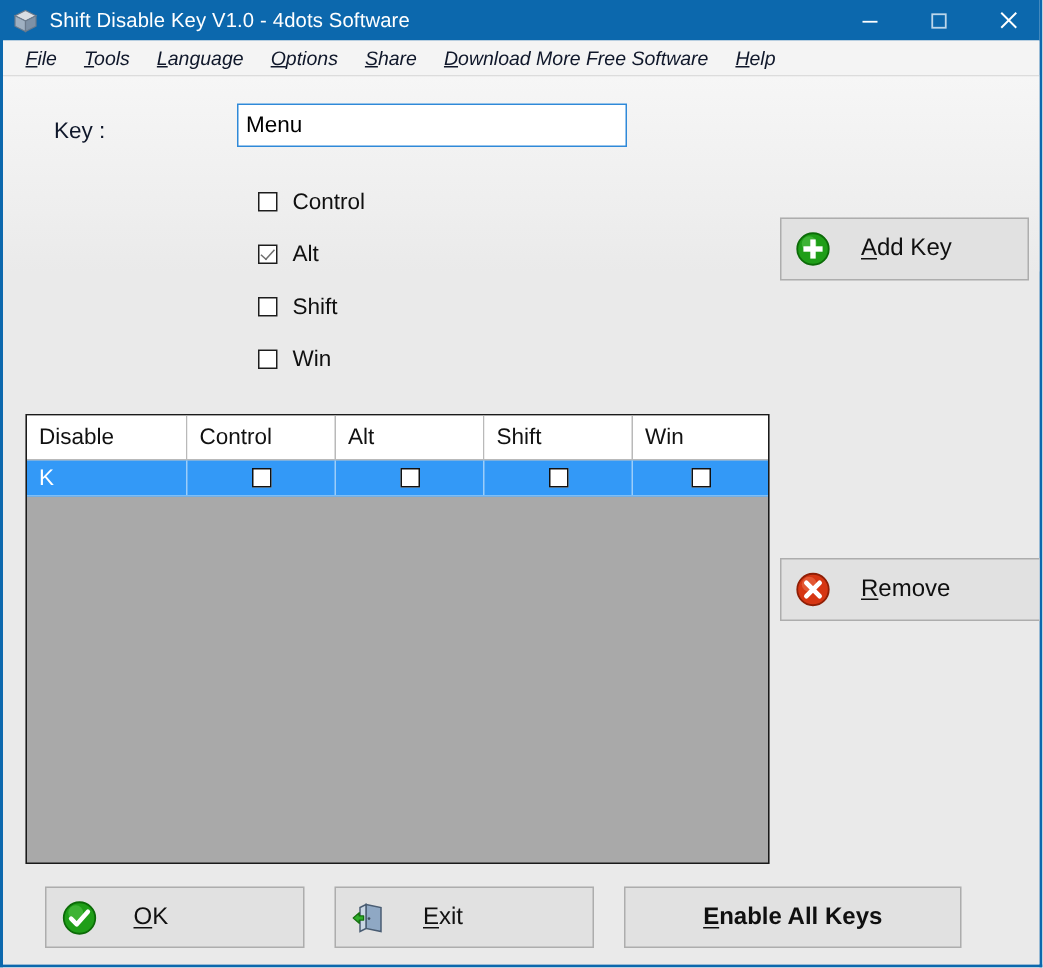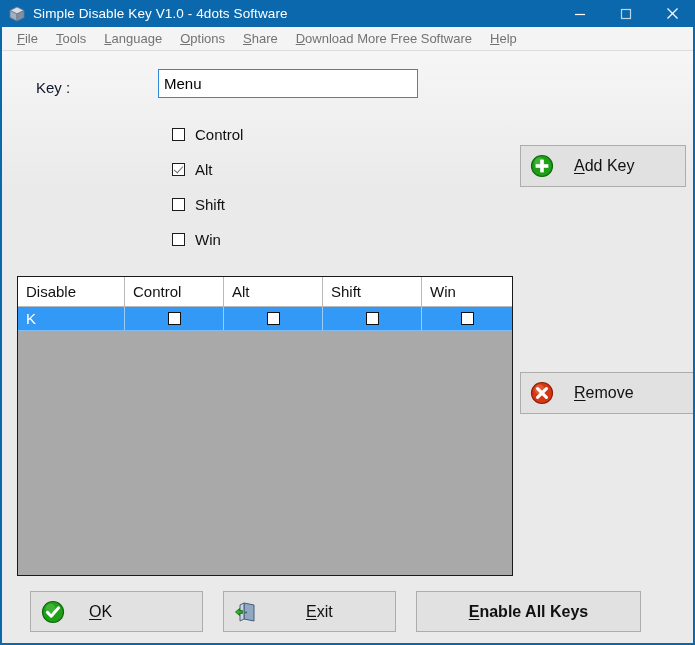--- a/index.html
+++ b/index.html
@@ -76,24 +76,25 @@
     width: 691px;
     height: 24px;
     background: #f4f4f4;
     border-bottom: 1px solid #dcdcdc;
     display: flex;
     align-items: center;
     box-sizing: border-box;
   }
   .menu-item {
     font-size: 13px;
-    color: #737373;
+    color: #0f172a;
     padding: 2px 9px 2px 9px;
     white-space: nowrap;
     line-height: 16px;
+    font-style: italic;
   }
   .menu-item:first-child { margin-left: 6px; }
   .menu-item u { text-decoration: underline; text-underline-offset: 1px; }
 
   
   .client {
     position: absolute;
     left: 0;
     top: 51px;
     width: 691px;
@@ -283,21 +284,21 @@
     box-sizing: border-box;
     background: #e1e1e1;
     border: 1px solid #adadad;
     display: flex;
     align-items: center;
     position: absolute;
     z-index: 2;
     height: 41px;
   }
   .btn-ok    { left: 28px;  top: 540px; width: 173px; }
-  .btn-exit  { left: 221px; top: 540px; width: 173px; gap: 24px; }
+  .btn-exit  { left: 221px; top: 540px; width: 173px; }
   .btn-enable{ left: 414px; top: 540px; width: 225px; justify-content: center; font-weight: bold; }
 
   .bb-icon {
     width: 24px;
     height: 24px;
     margin-left: 10px;
     flex: 0 0 auto;
   }
   .bb-icon svg { display: block; }
   .bb-text {
@@ -314,21 +315,21 @@
 <div class="window">
 
   <div class="titlebar">
     <span class="title-icon">
       <svg width="18" height="18" viewBox="0 0 18 18">
         <polygon points="9,2 16,5.5 9,9 2,5.5" fill="#d9dde3" stroke="#6b7a8c" stroke-width="0.8"></polygon>
         <polygon points="2,5.5 9,9 9,16 2,12.5" fill="#9fb0c2" stroke="#6b7a8c" stroke-width="0.8"></polygon>
         <polygon points="16,5.5 9,9 9,16 16,12.5" fill="#7e91a6" stroke="#6b7a8c" stroke-width="0.8"></polygon>
       </svg>
     </span>
-    <span class="title-text">Simple Disable Key V1.0 - 4dots Software</span>
+    <span class="title-text">Shift Disable Key V1.0 - 4dots Software</span>
 
     <div class="win-controls">
       <div class="win-btn">
         <svg width="12" height="12" viewBox="0 0 12 12">
           <line x1="1" y1="6.5" x2="11" y2="6.5" stroke="#ffffff" stroke-width="1.2"></line>
         </svg>
       </div>
       <div class="win-btn">
         <svg width="12" height="12" viewBox="0 0 12 12">
           <rect x="1.5" y="1.5" width="9" height="9" fill="none" stroke="#bcd6ea" stroke-width="1.2"></rect>

